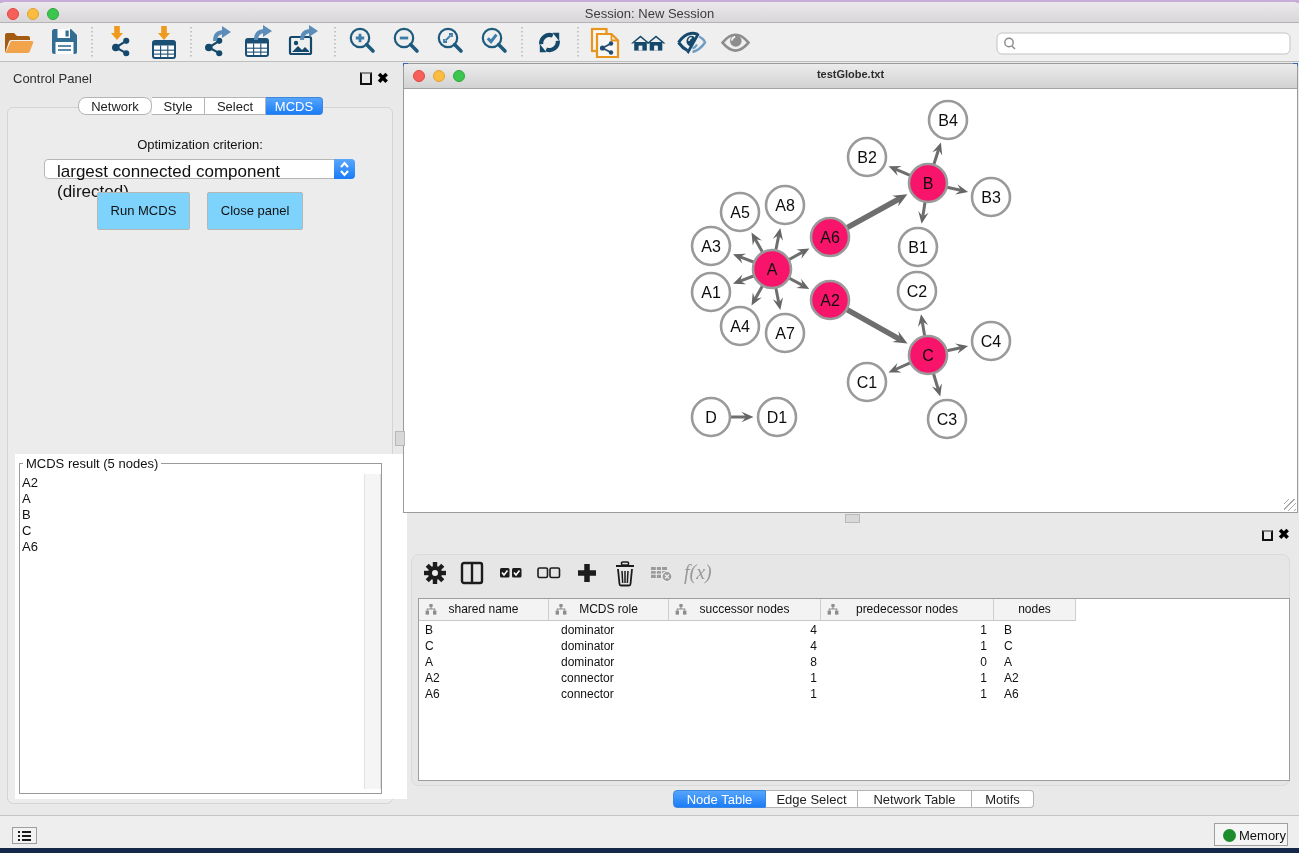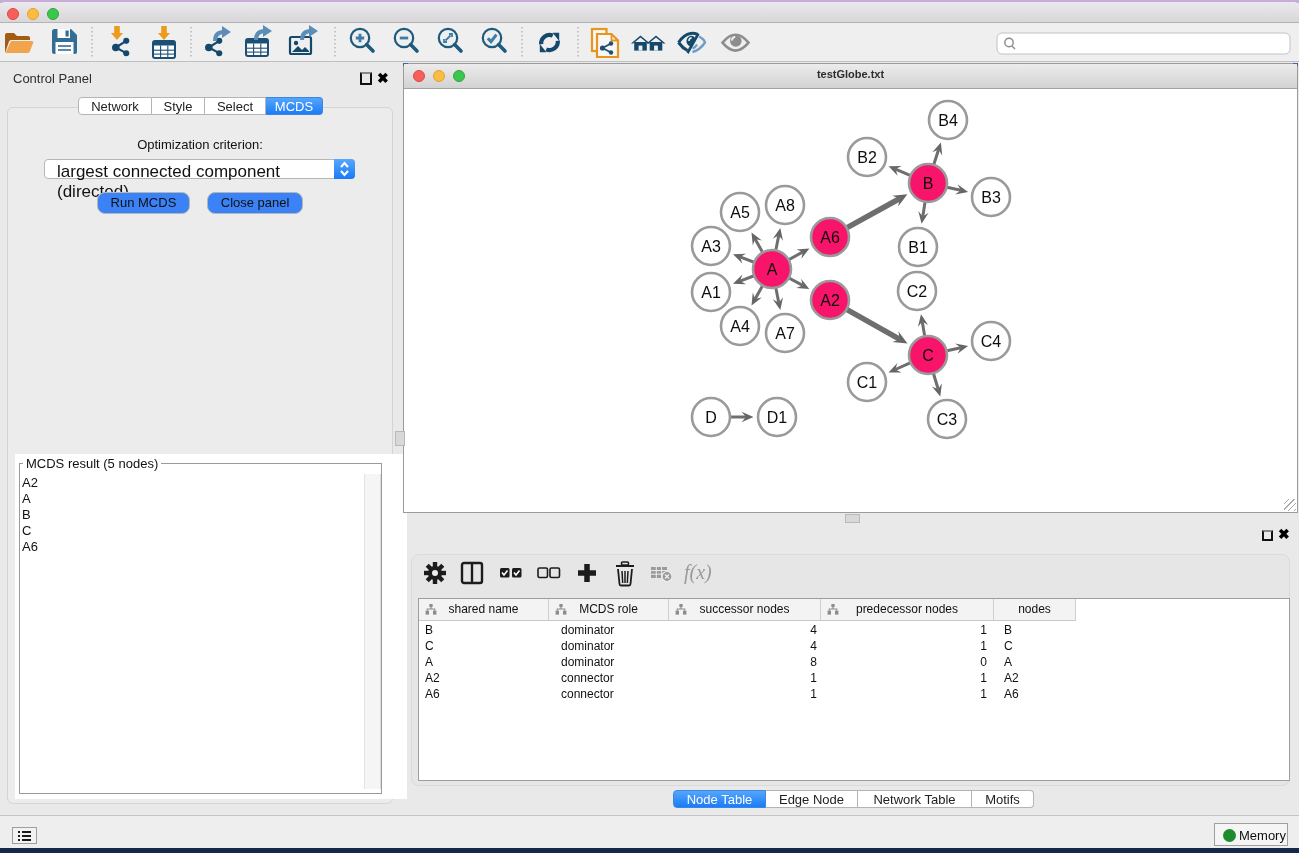--- a/index.html
+++ b/index.html
@@ -40,22 +40,22 @@
   #cp-tabs{left:78px;top:97px;z-index:5;}
   #cp-inset{left:7px;top:107px;width:384px;height:695px;background:#ececec;
     border:1px solid #d4d4d4;border-radius:6px;}
   #opt-label{left:0;top:29px;width:100%;text-align:center;font-size:13px;color:#111;}
   #opt-select{left:36px;top:51px;width:311px;height:20px;background:#fff;
     border:1px solid #b6b6b6;border-radius:4px;box-sizing:border-box;}
   #opt-select .txt{position:absolute;left:12px;top:2px;font-size:17px;color:#111;}
   #opt-select .stepper{position:absolute;right:-1px;top:-1px;width:21px;height:20px;
     background:linear-gradient(#58a7fc,#1a7bf7);border-radius:0 4px 4px 0;}
   #opt-buttons{left:0;top:84px;width:100%;text-align:center;}
-  .macbtn{display:inline-block;height:20px;background:#3b82f6;border:1px solid #b6b6b6;
-    border-radius:8px;font-size:13px;color:#111;line-height:19px;padding:0 13px;}
+  .macbtn{display:inline-block;height:20px;background:#7dd3fc;border:1px solid #b6b6b6;
+    border-radius:2px;font-size:13px;color:#111;line-height:19px;padding:8px 13px;}
   #mcds-white{left:7px;top:346px;width:392px;height:345px;background:#fff;}
   #mcds-border{position:absolute;left:4px;top:9px;width:361px;height:329px;
     border:1px solid #9a9a9a;}
   #mcds-legend{position:absolute;left:8px;top:2px;background:#fff;
     padding:0 3px;font-size:13px;color:#111;}
   #mcds-list{position:absolute;left:7px;top:21px;font-size:13px;color:#111;line-height:16px;}
   #mcds-scroll{position:absolute;left:349px;top:20px;width:15px;height:315px;
     background:#f5f5f5;border-left:1px solid #e2e2e2;border-right:1px solid #dcdcdc;}
   
   #netwin{left:403px;top:63px;width:895px;height:450px;background:#fff;
@@ -87,20 +87,21 @@
   #tp-tabs{left:673px;top:790px;z-index:5;justify-content:center;}
   
 </style>
 </head>
 <body>
 <div id="purpletop" class="abs"></div>
 <div id="titlebar" class="abs">
   <div class="tl" style="left:7px;background:#f7605a;border:1px solid #e2463f;box-sizing:border-box;"></div>
   <div class="tl" style="left:27px;background:#fcbc40;border:1px solid #e0a133;box-sizing:border-box;"></div>
   <div class="tl" style="left:47px;background:#3bc64f;border:1px solid #2fa73d;box-sizing:border-box;"></div>
+  <div id="title-text" class="abs">Session: New Session</div>
 </div>
 <div id="toolbar" class="abs">
   <svg class="abs" width="1299" height="38" viewBox="0 0 1299 38" style="left:0;top:0;">
 <g transform="translate(5,9)">
         <path d="M0 21 L0 3 Q0 1 2 1 L9 1 L12 4 L23 4 Q25 4 25 6 L25 8 L6 8 Q4.5 8 4 9.5 Z" fill="#a35b13"></path>
         <path d="M0.5 21 L5.5 10 Q5.9 9 7.2 9 L27 9 Q28.8 9 28.2 10.8 L24.7 19.7 Q24.2 21 22.8 21 Z" fill="#f2a44c"></path>
       </g>
 <g transform="translate(52,6)">
         <path d="M2.5 0 L19 0 L25 6 L25 22.5 Q25 25 22.5 25 L2.5 25 Q0 25 0 22.5 L0 2.5 Q0 0 2.5 0 Z" fill="#326d94"></path>
         <rect x="5.5" y="0" width="12.5" height="9" fill="#ffffff"></rect>
@@ -235,21 +236,21 @@
         <circle cx="1009" cy="19.5" r="4.2" fill="none" stroke="#8a8a8a" stroke-width="1.4"></circle>
         <line x1="1012" y1="23" x2="1015" y2="26" stroke="#8a8a8a" stroke-width="1.4"></line>
       </g>
 </svg>
 </div>
 
 <div id="cp-title" class="abs">Control Panel</div>
 <div id="cp-float" class="abs"></div>
 <div id="cp-close" class="abs">✖</div>
 <div id="cp-tabs" class="abs tabset">
-  <div class="tab" style="width:72px;">Network</div>
+  <div class="tab" style="width:72px;border-radius:8px;">Network</div>
   <div class="tab" style="width:52px;">Style</div>
   <div class="tab" style="width:60px;">Select</div>
   <div class="tab sel" style="width:56px;">MCDS</div>
 </div>
 <div id="cp-inset" class="abs">
   <div id="opt-label" class="abs">Optimization criterion:</div>
   <div id="opt-select" class="abs">
     <div class="txt">largest connected component (directed)</div>
     <div class="stepper"><svg width="21" height="20" viewBox="0 0 21 20">
       <path d="M7 8 L10.5 4 L14 8" fill="none" stroke="#fff" stroke-width="2.1"></path>
@@ -493,21 +494,21 @@
 <div class="row" style="left:402px;top:71px;width:166px;text-align:right;">1</div>
 <div class="row" style="left:585px;top:71px;width:80px;">A2</div>
 <div class="row" style="left:6px;top:87px;width:120px;">A6</div>
 <div class="row" style="left:142px;top:87px;width:110px;">connector</div>
 <div class="row" style="left:250px;top:87px;width:148px;text-align:right;">1</div>
 <div class="row" style="left:402px;top:87px;width:166px;text-align:right;">1</div>
 <div class="row" style="left:585px;top:87px;width:80px;">A6</div>
 </div>
 <div id="tp-tabs" class="abs tabset">
   <div class="tab sel" style="width:91px;">Node Table</div>
-  <div class="tab" style="width:91px;">Edge Node</div>
+  <div class="tab" style="width:91px;">Edge Select</div>
   <div class="tab" style="width:113px;">Network Table</div>
   <div class="tab" style="width:61px;">Motifs</div>
 </div>
 
 <div id="statusbar" class="abs">
   <div id="listbtn" class="abs"><svg width="23" height="15" viewBox="0 0 23 15">
     <g fill="#1a1a1a">
           <rect x="5" y="3" width="2" height="2"></rect>
           <rect x="9" y="3" width="9" height="2"></rect>
     <rect x="5" y="7" width="2" height="2"></rect>

